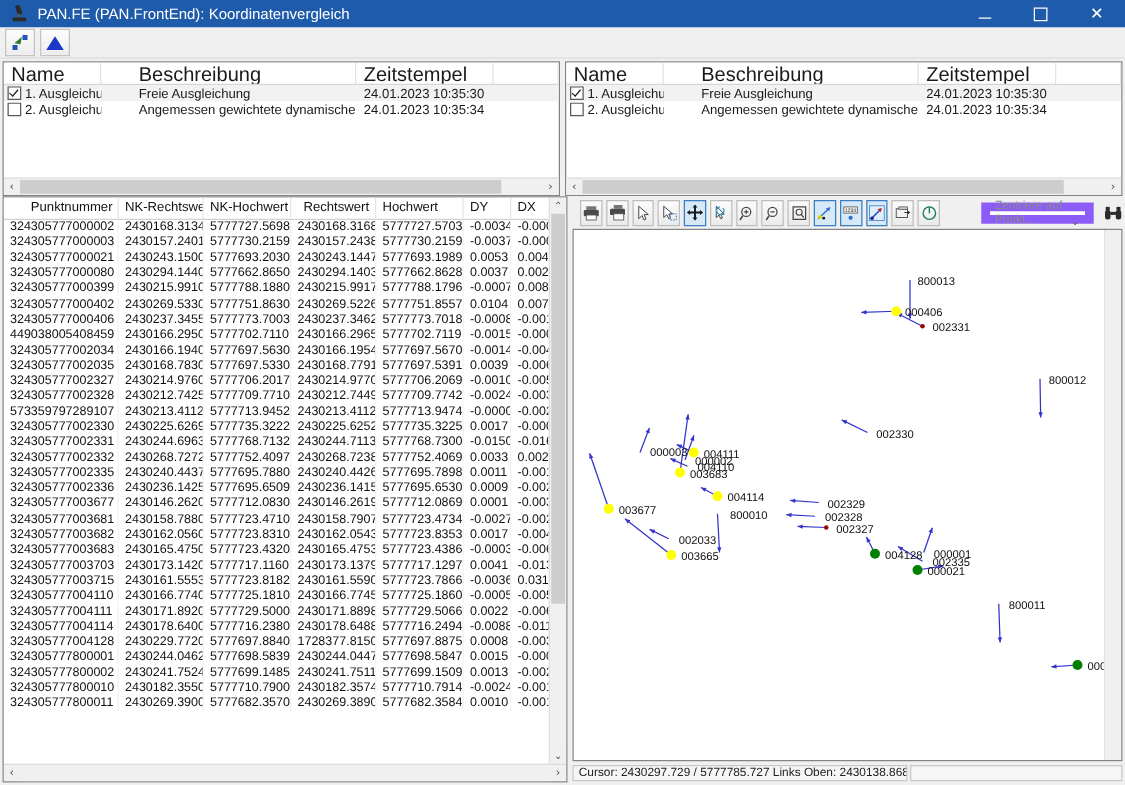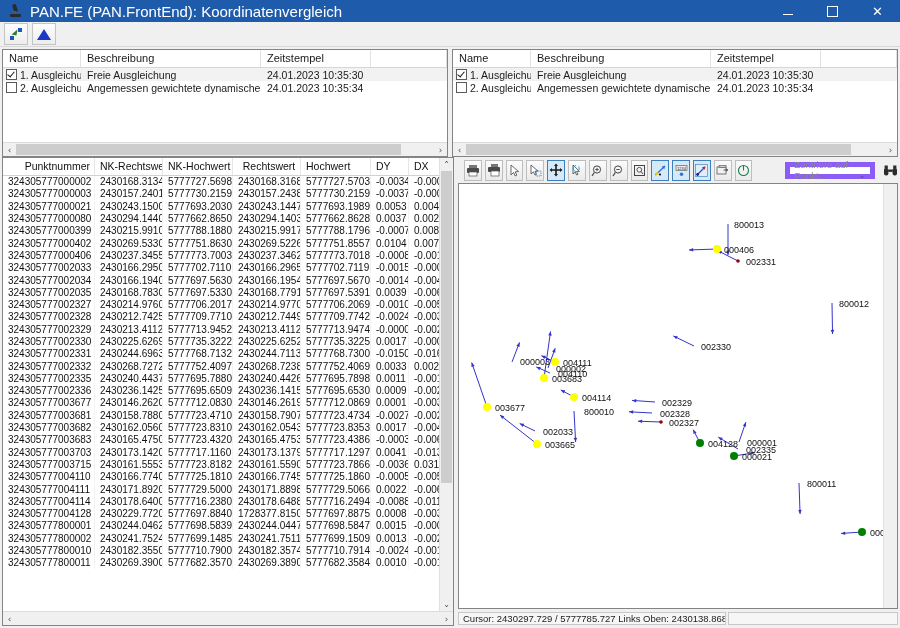--- a/index.html
+++ b/index.html
@@ -26,21 +26,21 @@
     border-radius:2px;transform:rotate(-20deg);
   }
   .title-icon .mic-base{
     position:absolute;left:2px;top:11px;width:11px;height:3px;background:#2b2b2b;
     border-radius:1px;
   }
   .title-icon .mic-stand{
     position:absolute;left:6px;top:8px;width:2px;height:4px;background:#555;
   }
   .title-text{
-    color:#ffffff;font-size:15px;white-space:nowrap;
+    color:#ffffff;font-size:12px;white-space:nowrap;
   }
   .title-spacer{flex:1 1 auto;}
   .win-btn{
     width:45px;height:22px;display:flex;align-items:center;justify-content:center;
     color:#ffffff;font-size:12px;
   }
   .win-btn.min::after{content:"";display:block;width:10px;height:1px;background:#fff;margin-top:6px;}
   .win-btn.max::after{content:"";display:block;width:9px;height:9px;border:1px solid #fff;}
   .win-btn.close{font-size:13px;font-family:"DejaVu Sans",sans-serif;}
   
@@ -75,28 +75,28 @@
   .top-area{
     height:110px;display:flex;flex:0 0 110px;background:#f0f0f0;
     padding:2px 2px 0 2px;box-sizing:border-box;gap:4px;
   }
   .listpanel{
     flex:1 1 0;border:1px solid #848484;background:#ffffff;
     display:flex;flex-direction:column;overflow:hidden;min-width:0;
   }
   .lp-head{
     display:flex;height:17px;flex:0 0 17px;background:#ffffff;
-    border-bottom:1px solid #d6d6d6;font-size:11px;color:#1a1a1a;
+    border-bottom:1px solid #d6d6d6;font-size:16px;color:#1a1a1a;
   }
   .lp-head .col{
     padding:2px 0 0 6px;box-sizing:border-box;border-right:1px solid #e2e2e2;
     white-space:nowrap;overflow:hidden;
   }
   .col-name{width:78px;flex:0 0 78px;}
-  .col-desc{width:180px;flex:0 0 180px;}
+  .col-desc{width:180px;flex:0 0 180px;margin-left:24px;}
   .col-time{width:110px;flex:0 0 110px;}
   .col-rest{flex:1 1 auto;}
   .lp-body{flex:1 1 auto;overflow:hidden;}
   .lp-row{
     display:flex;height:13px;align-items:center;font-size:10.5px;color:#1a1a1a;
   }
   .lp-row.sel{background:#f2f2f2;}
   .lp-row .cell{padding-left:6px;box-sizing:border-box;white-space:nowrap;overflow:hidden;}
   .lp-row .cell.name{display:flex;align-items:center;padding-left:3px;}
   .chk{
@@ -164,21 +164,21 @@
   .maptoolbar{
     height:26px;flex:0 0 26px;display:flex;align-items:center;padding-left:6px;
     background:#f0f0f0;gap:3px;
   }
   .mt-btn{
     width:19px;height:19px;border:1px solid #bdbdbd;background:linear-gradient(#fcfcfc,#eaeaea);
     display:flex;align-items:center;justify-content:center;position:relative;
   }
   .mt-btn.active{border:1px solid #3d7ebf;background:#d6e9f9;}
   .mt-combo{
-    margin-left:30px;width:105px;height:17px;border:5px solid #8b5cf6;background:#fff;
+    margin-left:30px;width:105px;height:17px;border:7px solid #8b5cf6;background:#fff;
     display:flex;align-items:center;font-size:9.5px;color:#8b8b8b;padding-left:4px;
     box-sizing:border-box;position:relative;
   }
   .mt-combo .caret{
     position:absolute;right:2px;top:3px;width:12px;height:11px;
     display:flex;align-items:center;justify-content:center;color:#555;font-size:8px;
     font-family:"DejaVu Sans",sans-serif;
   }
   .mt-bino{
     width:19px;height:19px;margin-left:4px;display:flex;align-items:center;justify-content:center;
@@ -390,21 +390,21 @@
                   <div class="td c0">324305777000406</div>
                   <div class="td c1">2430237.3455</div>
                   <div class="td c2">5777773.7003</div>
                   <div class="td c3">2430237.3462</div>
                   <div class="td c4">5777773.7018</div>
                   <div class="td c5">-0.0008</div>
                   <div class="td c6">-0.0015</div>
                   <div class="td c8"></div>
                 </div>
                 <div class="trow">
-                  <div class="td c0">324305777002033</div>
+                  <div class="td c0">449038005408459</div>
                   <div class="td c1">2430166.2950</div>
                   <div class="td c2">5777702.7110</div>
                   <div class="td c3">2430166.2965</div>
                   <div class="td c4">5777702.7119</div>
                   <div class="td c5">-0.0015</div>
                   <div class="td c6">-0.0009</div>
                   <div class="td c8"></div>
                 </div>
                 <div class="trow">
                   <div class="td c0">324305777002034</div>
@@ -440,21 +440,21 @@
                   <div class="td c0">324305777002328</div>
                   <div class="td c1">2430212.7425</div>
                   <div class="td c2">5777709.7710</div>
                   <div class="td c3">2430212.7449</div>
                   <div class="td c4">5777709.7742</div>
                   <div class="td c5">-0.0024</div>
                   <div class="td c6">-0.0032</div>
                   <div class="td c8"></div>
                 </div>
                 <div class="trow">
-                  <div class="td c0">324305777002329</div>
+                  <div class="td c0">573359797289107</div>
                   <div class="td c1">2430213.4112</div>
                   <div class="td c2">5777713.9452</div>
                   <div class="td c3">2430213.4112</div>
                   <div class="td c4">5777713.9474</div>
                   <div class="td c5">-0.0000</div>
                   <div class="td c6">-0.0021</div>
                   <div class="td c8"></div>
                 </div>
                 <div class="trow">
                   <div class="td c0">324305777002330</div>

